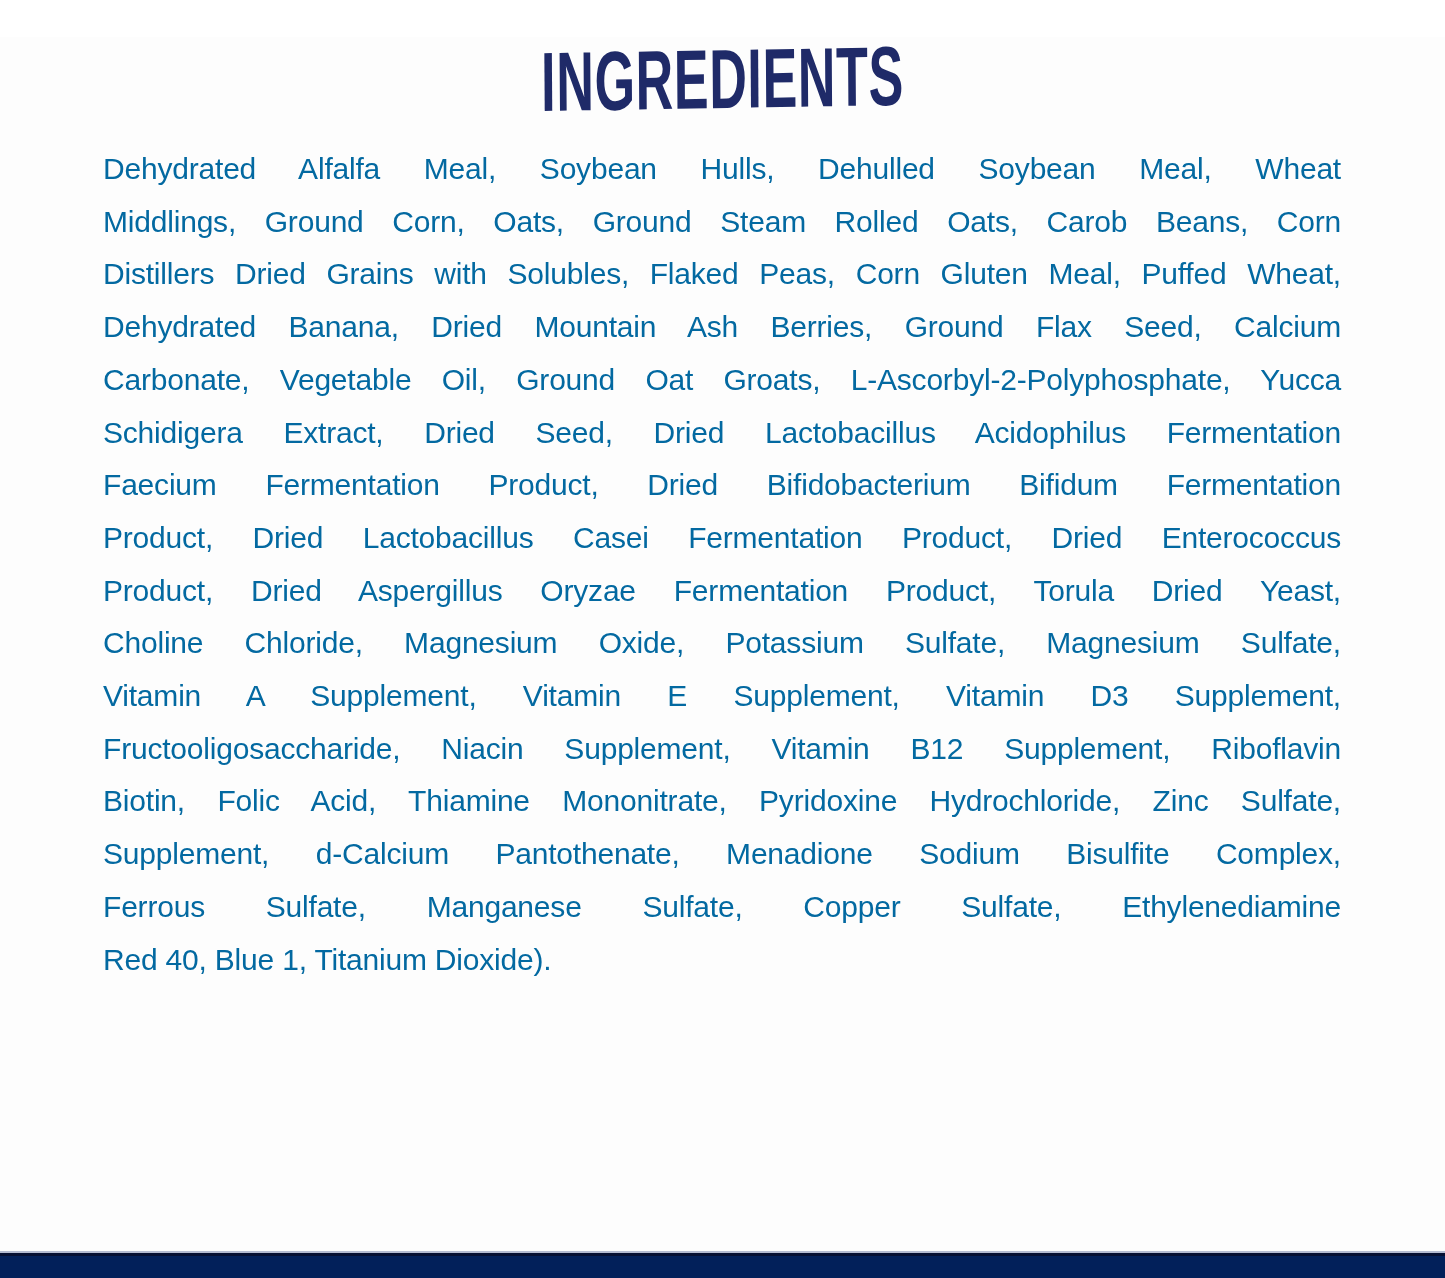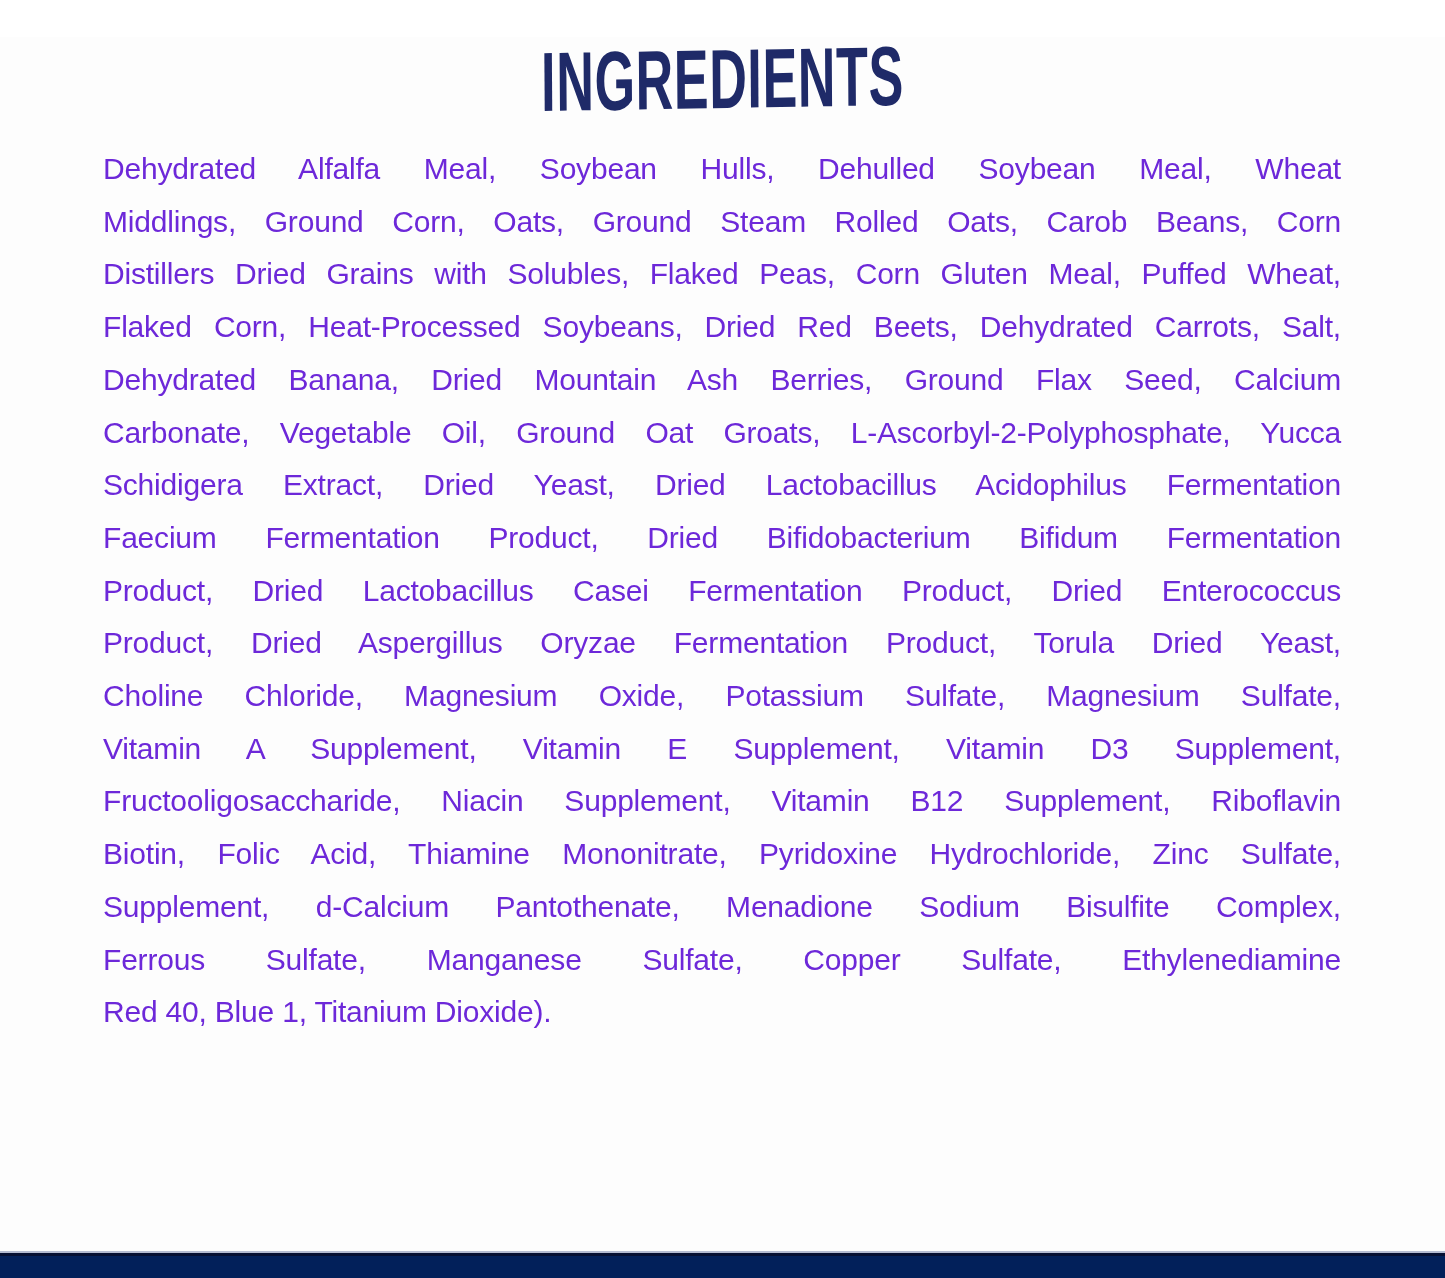--- a/index.html
+++ b/index.html
@@ -35,21 +35,21 @@
     color: #1f2a68;
     transform: scaleX(0.62) rotate(-0.6deg);
     transform-origin: 50% 50%;
     white-space: nowrap;
   }
   .body-text {
     position: absolute;
     top: 106px;
     left: 103px;
     width: 1238px;
-    color: #6d28d9;
+    color: #0369a1;
     font-size: 30px;
     line-height: 52.7px;
     letter-spacing: -0.2px;
   }
   .body-text .ing-line {
     white-space: nowrap;
     text-align: justify;
     text-align-last: justify;
   }
   .body-text .ing-line:last-child {
@@ -73,24 +73,23 @@
 <div class="page">
 
   <div class="title-wrap">
     <h1 class="title">INGREDIENTS</h1>
   </div>
 
   <div class="body-text">
       <div class="ing-line">Dehydrated Alfalfa Meal, Soybean Hulls, Dehulled Soybean Meal, Wheat</div>
       <div class="ing-line">Middlings, Ground Corn, Oats, Ground Steam Rolled Oats, Carob Beans, Corn</div>
       <div class="ing-line">Distillers Dried Grains with Solubles, Flaked Peas, Corn Gluten Meal, Puffed Wheat,</div>
-      <div class="ing-line">Flaked Corn, Heat-Processed Soybeans, Dried Red Beets, Dehydrated Carrots, Salt,</div>
       <div class="ing-line">Dehydrated Banana, Dried Mountain Ash Berries, Ground Flax Seed, Calcium</div>
       <div class="ing-line">Carbonate, Vegetable Oil, Ground Oat Groats, L-Ascorbyl-2-Polyphosphate, Yucca</div>
-      <div class="ing-line">Schidigera Extract, Dried Yeast, Dried Lactobacillus Acidophilus Fermentation</div>
+      <div class="ing-line">Schidigera Extract, Dried Seed, Dried Lactobacillus Acidophilus Fermentation</div>
       <div class="ing-line">Faecium Fermentation Product, Dried Bifidobacterium Bifidum Fermentation</div>
       <div class="ing-line">Product, Dried Lactobacillus Casei Fermentation Product, Dried Enterococcus</div>
       <div class="ing-line">Product, Dried Aspergillus Oryzae Fermentation Product, Torula Dried Yeast,</div>
       <div class="ing-line">Choline Chloride, Magnesium Oxide, Potassium Sulfate, Magnesium Sulfate,</div>
       <div class="ing-line">Vitamin A Supplement, Vitamin E Supplement, Vitamin D3 Supplement,</div>
       <div class="ing-line">Fructooligosaccharide, Niacin Supplement, Vitamin B12 Supplement, Riboflavin</div>
       <div class="ing-line">Biotin, Folic Acid, Thiamine Mononitrate, Pyridoxine Hydrochloride, Zinc Sulfate,</div>
       <div class="ing-line">Supplement, d-Calcium Pantothenate, Menadione Sodium Bisulfite Complex,</div>
       <div class="ing-line">Ferrous Sulfate, Manganese Sulfate, Copper Sulfate, Ethylenediamine</div>
       <div class="ing-line">Red 40, Blue 1, Titanium Dioxide).</div>

